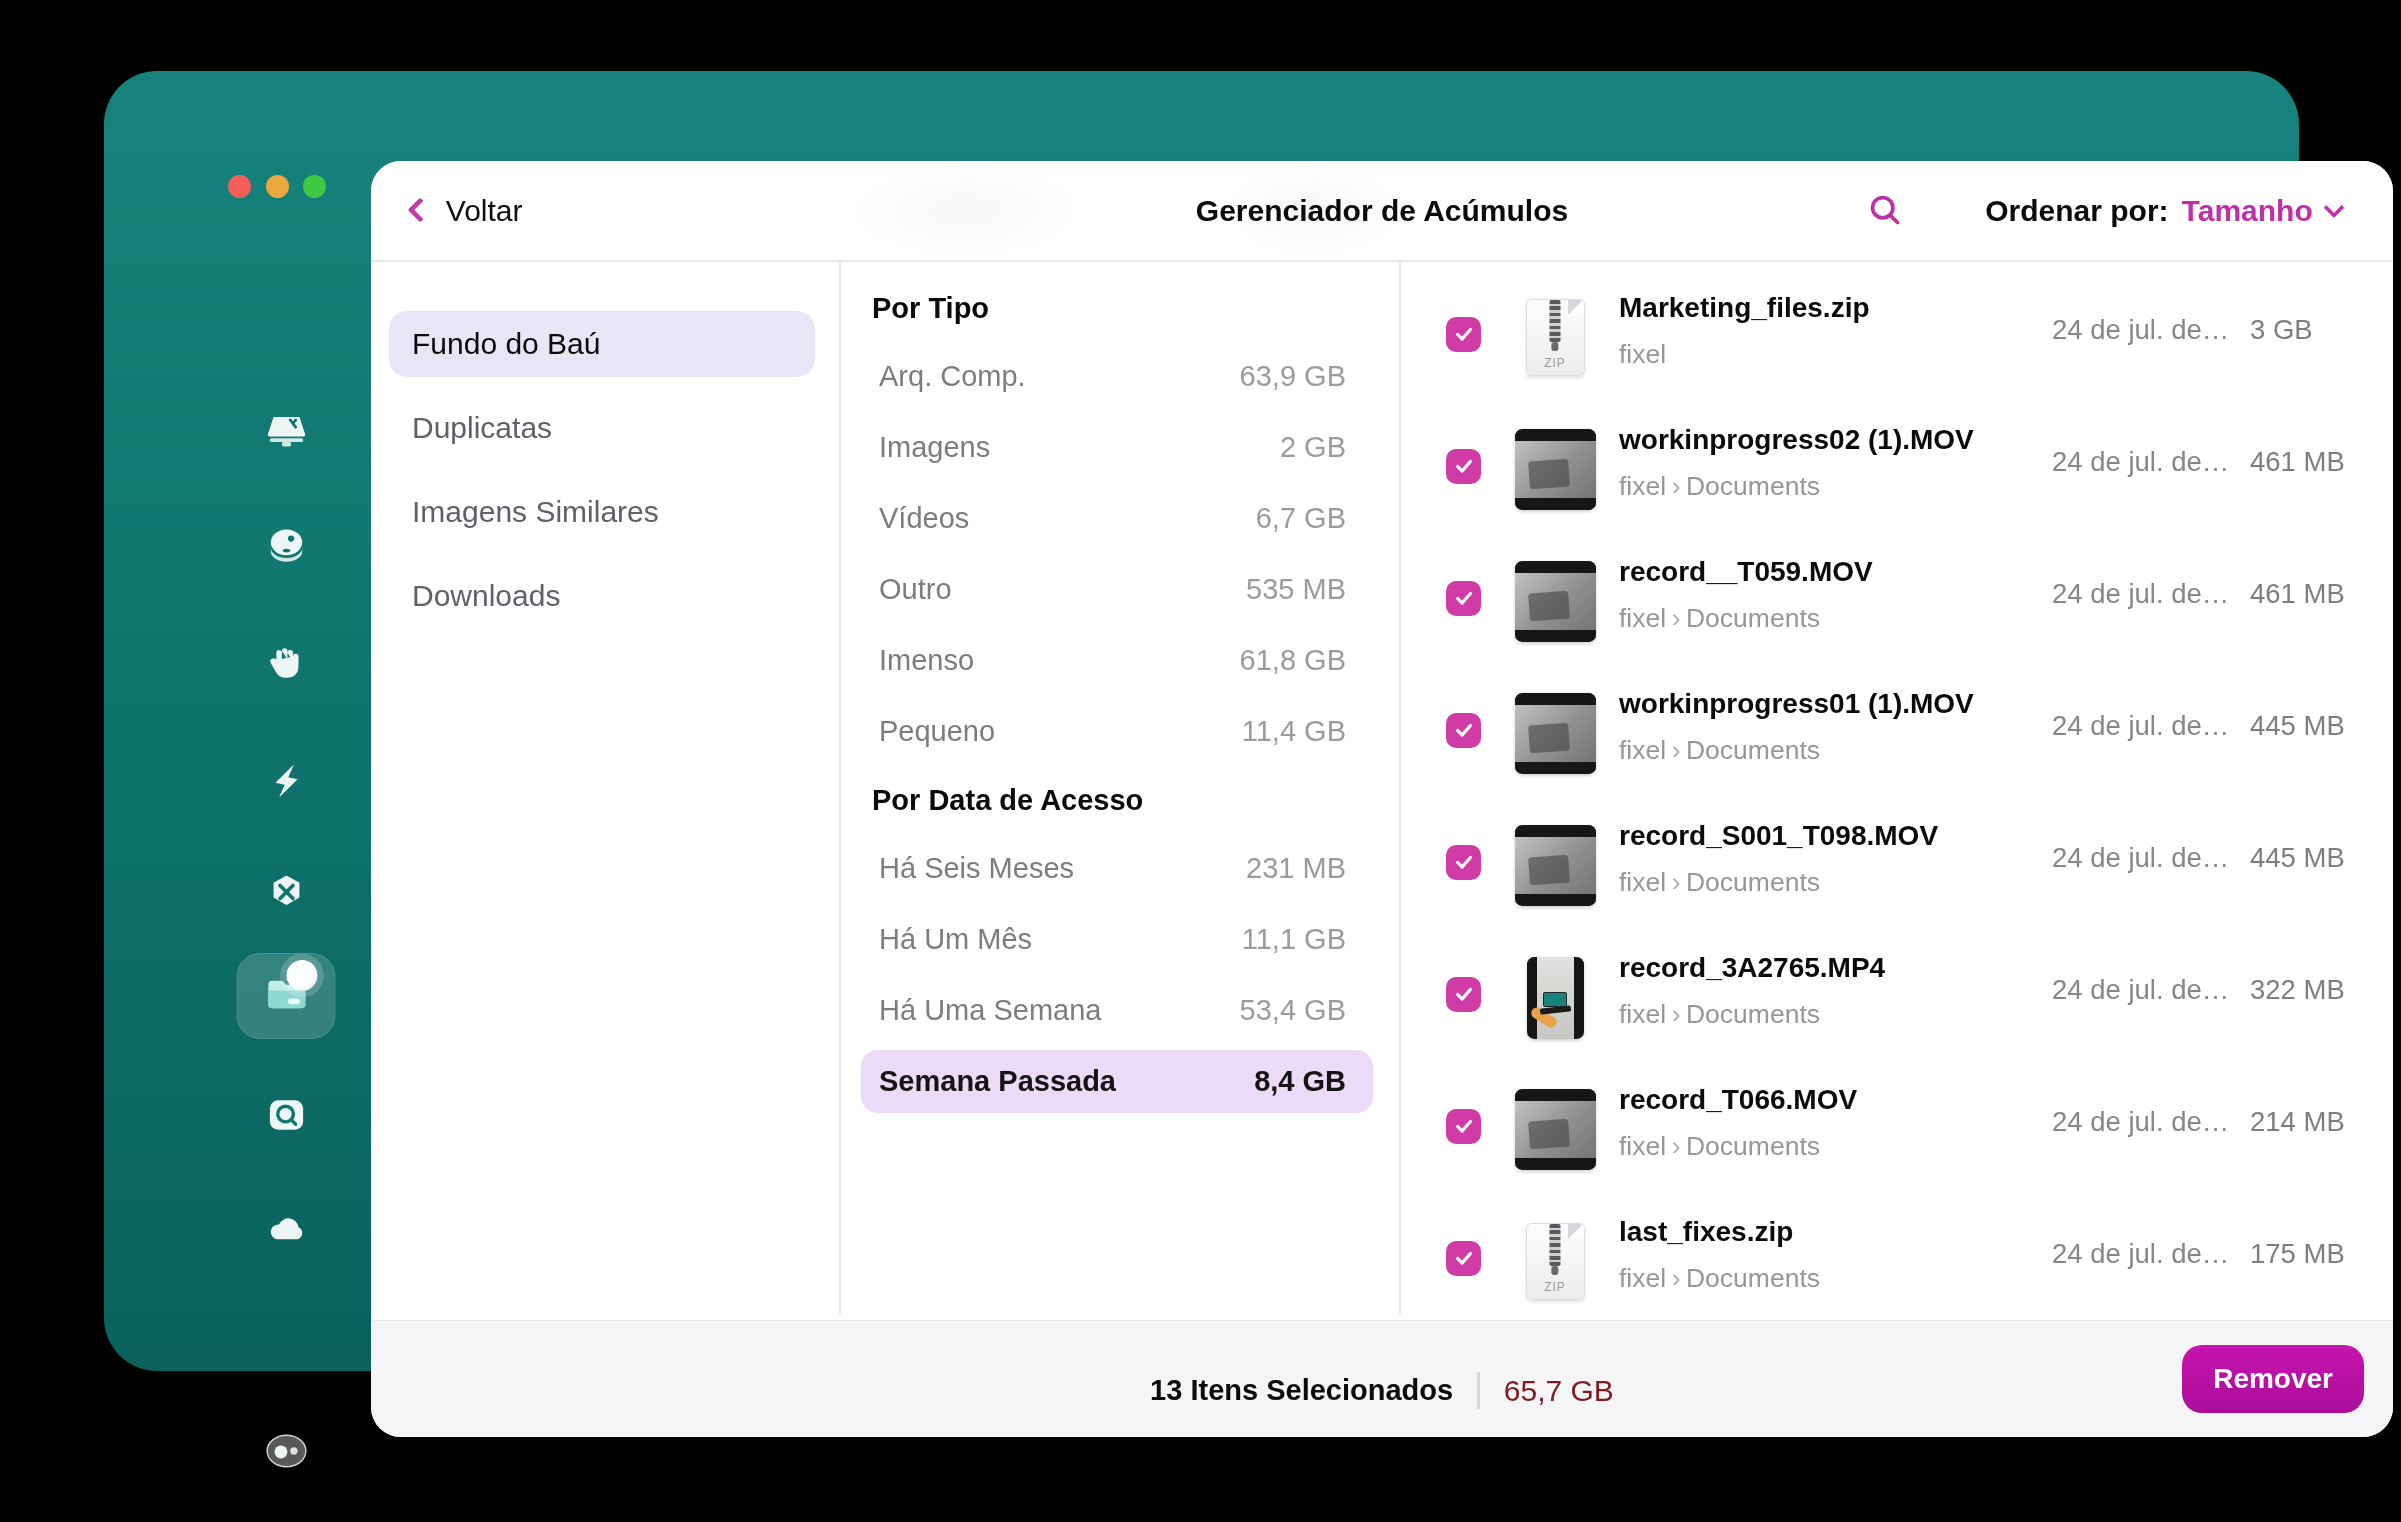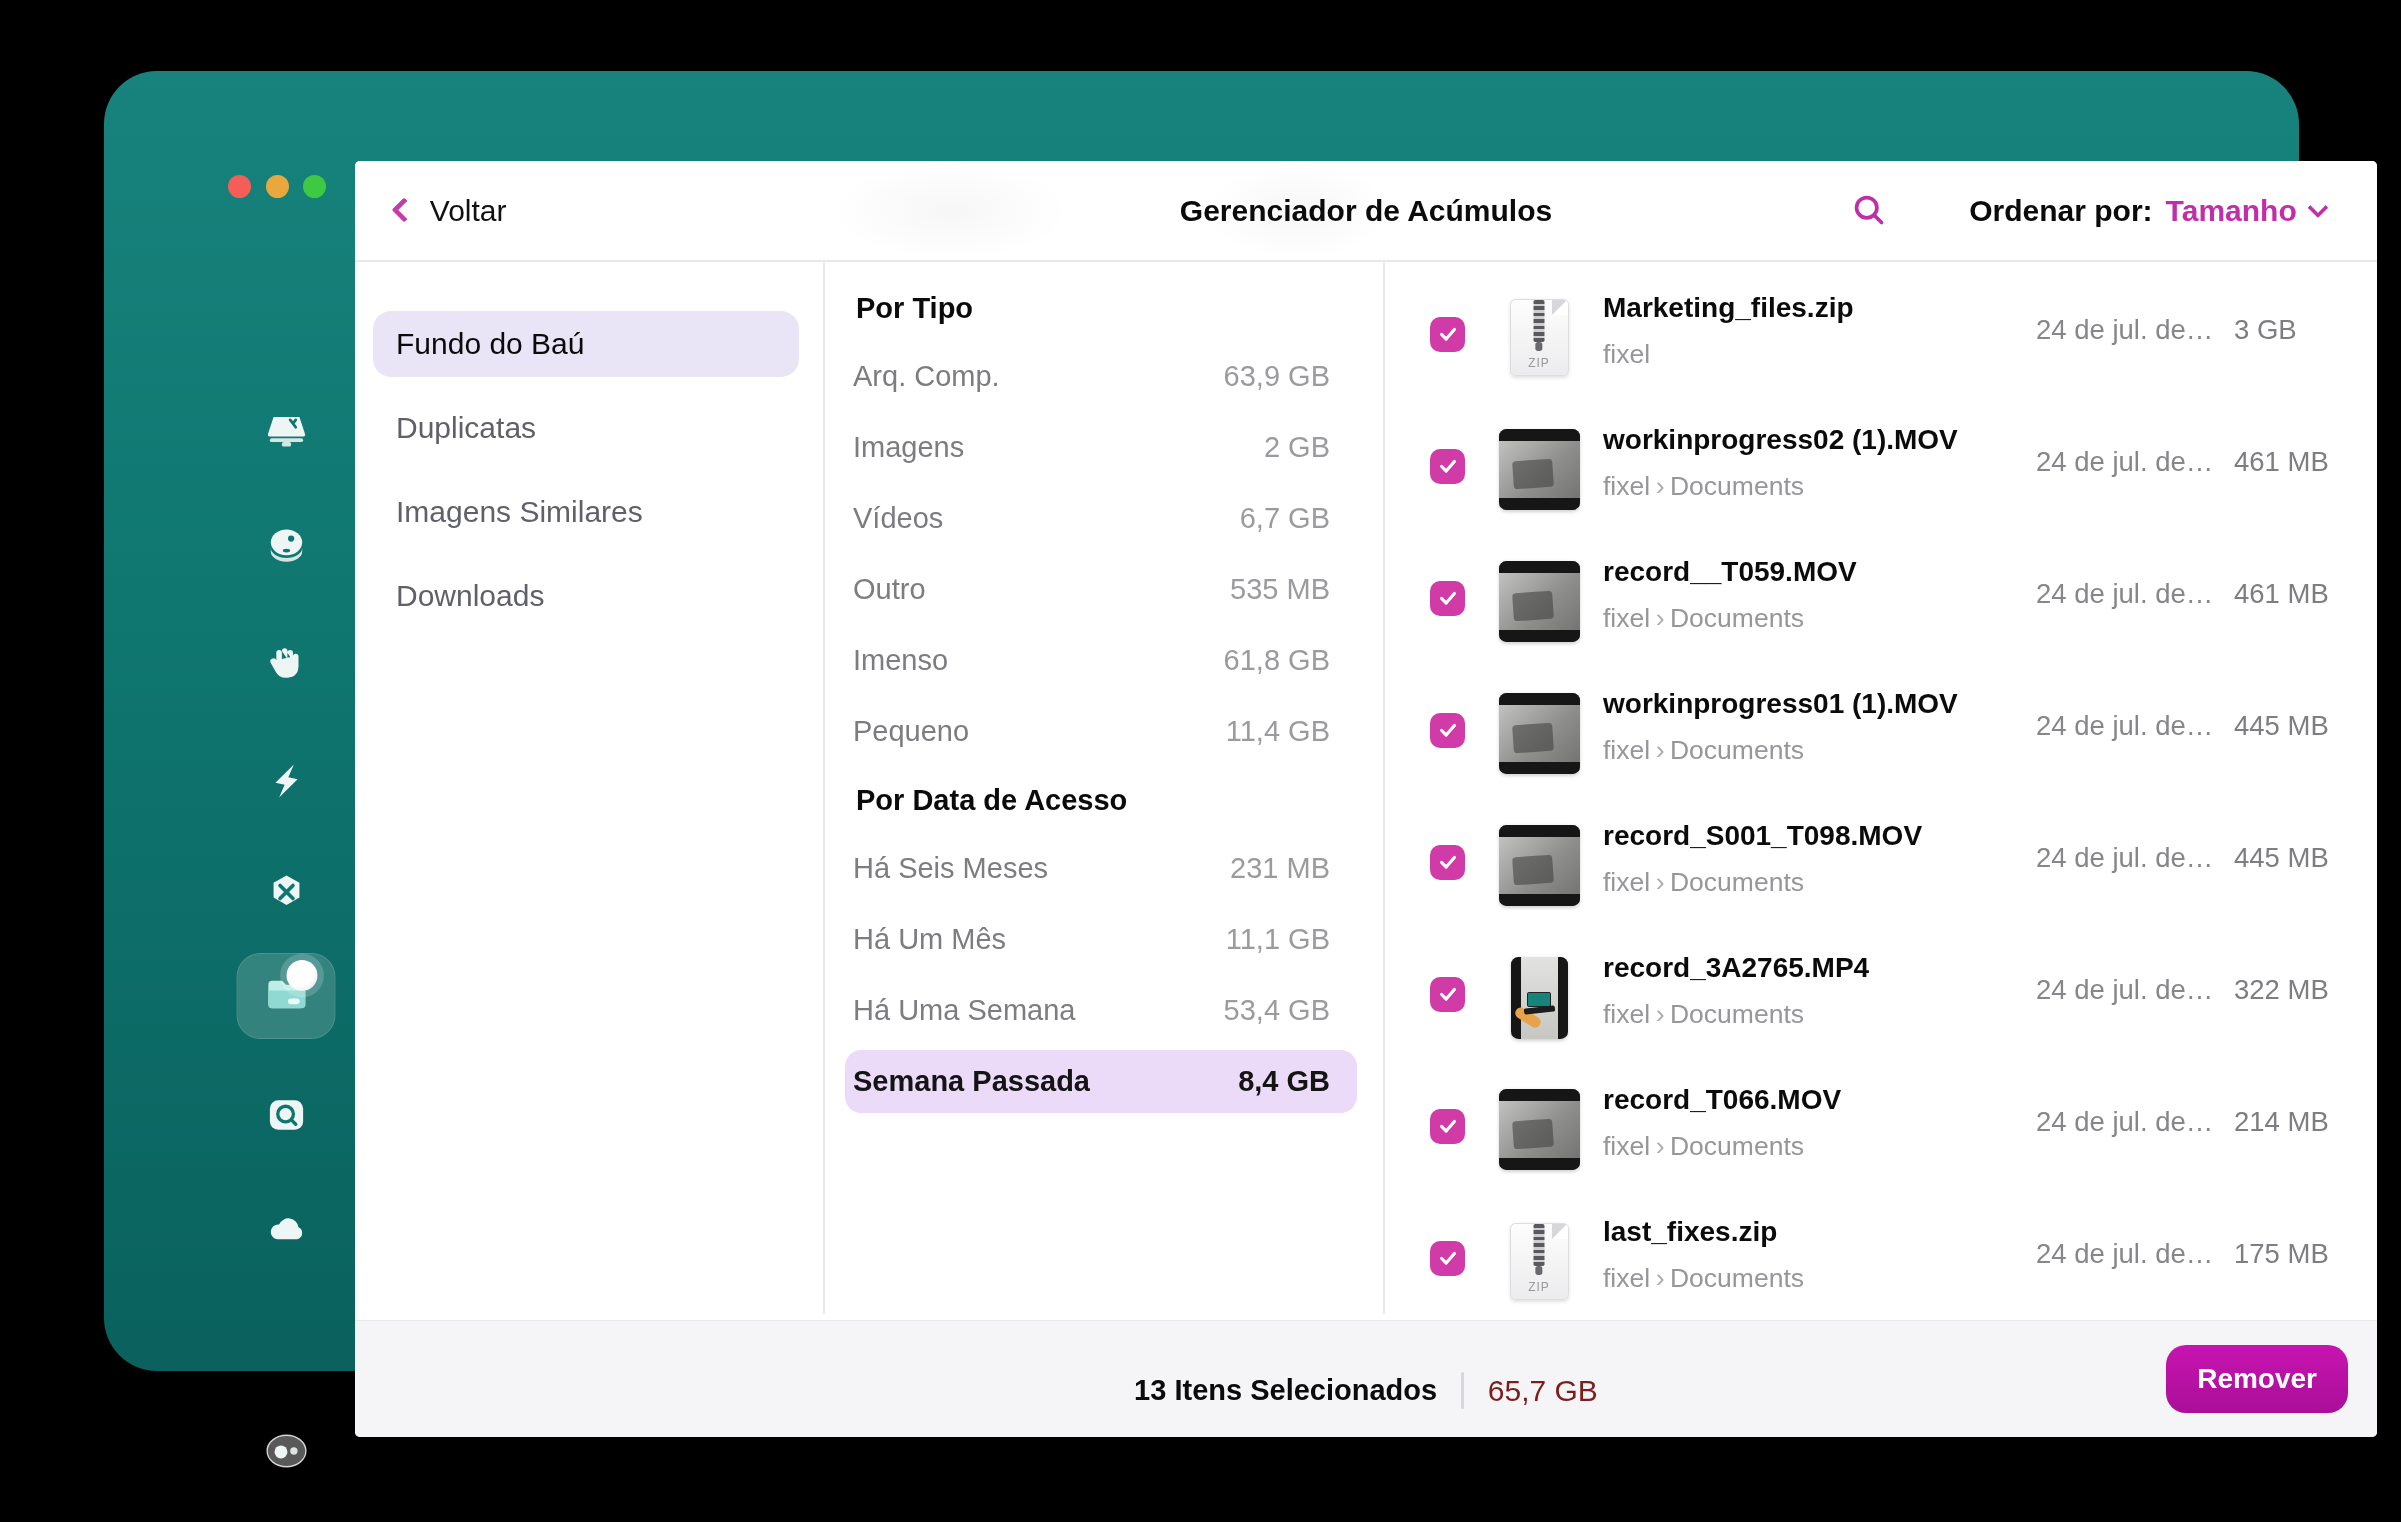--- a/index.html
+++ b/index.html
@@ -27,22 +27,22 @@
   .ic-fill-dim { fill:rgba(238,246,245,.88); }
   .side-active { position:absolute; left:50%; transform:translateX(-50%); width:99px; height:86px;
                  border-radius:24px; background:rgba(255,255,255,.16);
                  box-shadow:inset 0 0 0 0.9px rgba(255,255,255,.12);
                  display:flex; align-items:center; justify-content:center; }
   .badge-dot { position:absolute; right:-5.5px; top:-9.2px; width:31px; height:31px; border-radius:50%;
                background:radial-gradient(circle at 40% 35%,#ffffff 0 55%,#cfe0de 100%);
                box-shadow:0 0 0 6.4px rgba(255,255,255,.18); }
 
   
-  .panel { position:absolute; left:251px; top:90px; width:2022px; height:1276px;
-           background:#fff; border-radius:5px; overflow:hidden; }
+  .panel { position:absolute; left:267px; top:90px; width:2022px; height:1276px;
+           background:#fff; border-radius:30px; overflow:hidden; }
 
   .hdr { position:absolute; left:0; top:0; width:100%; height:99px; background:#fff; }
   .hdr-blob { position:absolute; top:0; height:99px; border-radius:50%;
               background:radial-gradient(ellipse at center, rgba(60,60,70,.045), rgba(60,60,70,0) 70%); }
   .blob1 { left:476px; width:238px; }
   .blob2 { left:851px; width:183px; }
   .hdr-rule { position:absolute; left:0; top:99px; width:100%; height:1.8px; background:#e9e9ec; }
 
   .back { position:absolute; left:40px; top:0; height:99px; display:flex; align-items:center; gap:16.5px; cursor:default; }
   .chev-left { width:18.3px; height:18.3px; border-left:5.5px solid #c33bad; border-bottom:5.5px solid #c33bad;
@@ -67,21 +67,21 @@
               font-size:30px; color:#60606a; }
   .nav-item.sel { color:#0b0b0c; }
   .nav-pill { position:absolute; left:18.3px; right:24px; top:9.2px; bottom:9.2px;
               background:#e9e4f6; border-radius:18.3px; z-index:0; }
   .nav-item span { position:relative; z-index:1; }
 
   .filters { position:absolute; left:468px; top:101px; width:560px; padding-top:13px; }
   .f-hdr { height:66px; display:flex; align-items:center; padding-left:33px;
            font-size:29px; font-weight:700; color:#0b0b0c; }
   .f-row { position:relative; height:71px; display:flex; align-items:center;
-           padding-left:30px; padding-right:53px; }
+           padding-left:40px; padding-right:53px; }
   .f-label { font-size:29px; color:#7c7c81; position:relative; z-index:1; }
   .f-value { margin-left:auto; font-size:29px; color:#9b9b9f; position:relative; z-index:1; }
   .f-row.sel .f-label, .f-row.sel .f-value { color:#141415; font-weight:700; }
   .f-pill { position:absolute; left:22px; right:26px; top:3.7px; bottom:3.7px;
             background:#ecdbf8; border-radius:16.5px; z-index:0; }
 
   
   .files { position:absolute; left:1028px; top:101px; width:994px; padding-top:5.5px; }
   .file-row { position:relative; height:132px; }
   .cb { position:absolute; left:47px; top:49px; width:35px; height:35px; border-radius:10px;

